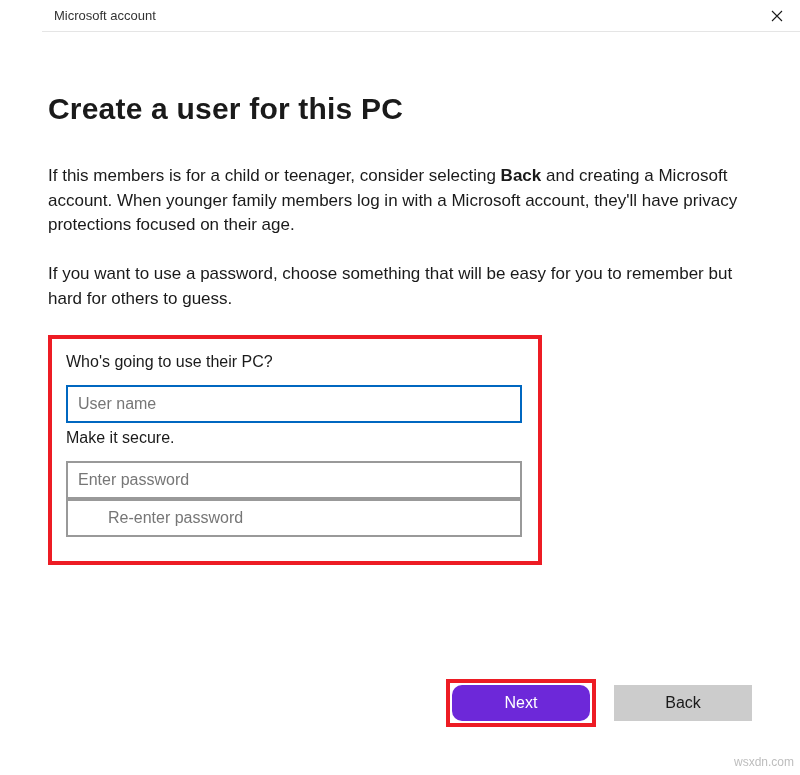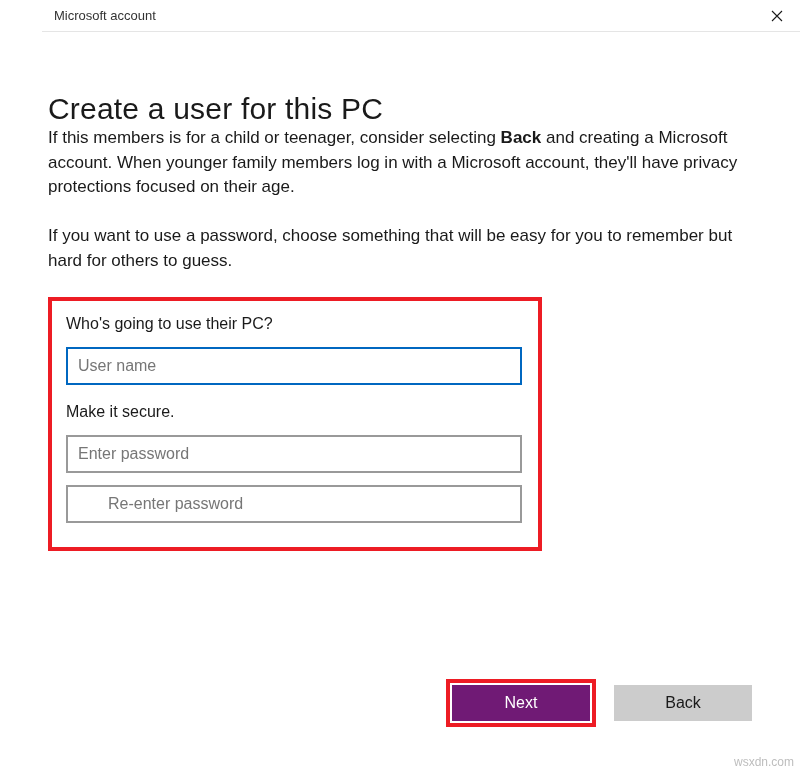--- a/index.html
+++ b/index.html
@@ -29,22 +29,23 @@
       align-items: center;
       justify-content: center;
       cursor: pointer;
     }
     .close-btn svg { width: 12px; height: 12px; }
     .content {
       padding: 60px 48px 0 48px;
     }
     .heading {
       font-size: 30px;
-      font-weight: 400;
+      font-weight: 700;
       color: #1a1a1a;
+      margin-bottom: 38px;
       letter-spacing: 0.2px;
     }
     .body-text {
       font-size: 17px;
       line-height: 1.45;
       color: #1a1a1a;
       margin-bottom: 24px;
       max-width: 700px;
     }
     .body-text .bold { font-weight: 700; }
@@ -61,21 +62,21 @@
     }
     .section-label.second { margin-top: 6px; }
     .text-input {
       width: 100%;
       height: 38px;
       padding: 0 10px;
       font-size: 16px;
       font-family: inherit;
       border: 2px solid #999999;
       outline: none;
-      margin-bottom: 12px;
+      margin-bottom: 0;
       color: #333;
     }
     .text-input.focused { border: 2px solid #0067c0; }
     .text-input::placeholder { color: #767676; }
     .text-input:last-child { margin-bottom: 0; }
     .button-row {
       position: absolute;
       bottom: 48px;
       right: 48px;
       display: flex;
@@ -87,22 +88,23 @@
       height: 36px;
       font-size: 16px;
       font-family: inherit;
       border: none;
       cursor: pointer;
       display: flex;
       align-items: center;
       justify-content: center;
     }
     .btn-primary {
-      background: #701a75;
+      background: #6d28d9;
       color: #ffffff;
+      border-radius: 10px;
     }
     .btn-secondary {
       background: #cccccc;
       color: #1a1a1a;
     }
     .btn-highlight {
       border: 4px solid #ed1c24;
       padding: 2px;
     }
     .watermark {

